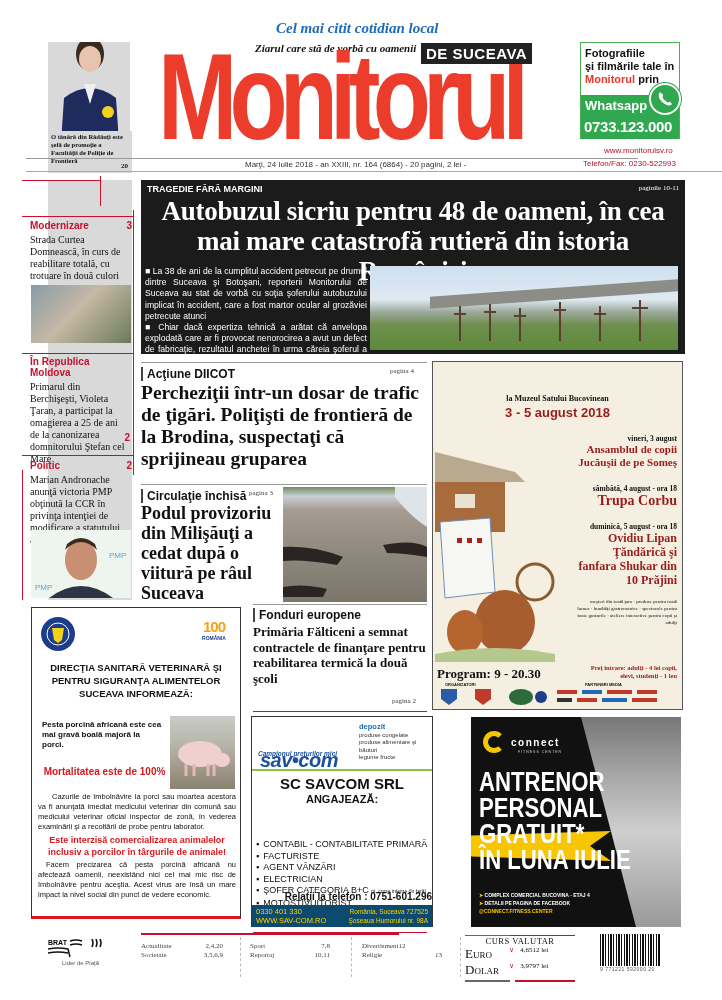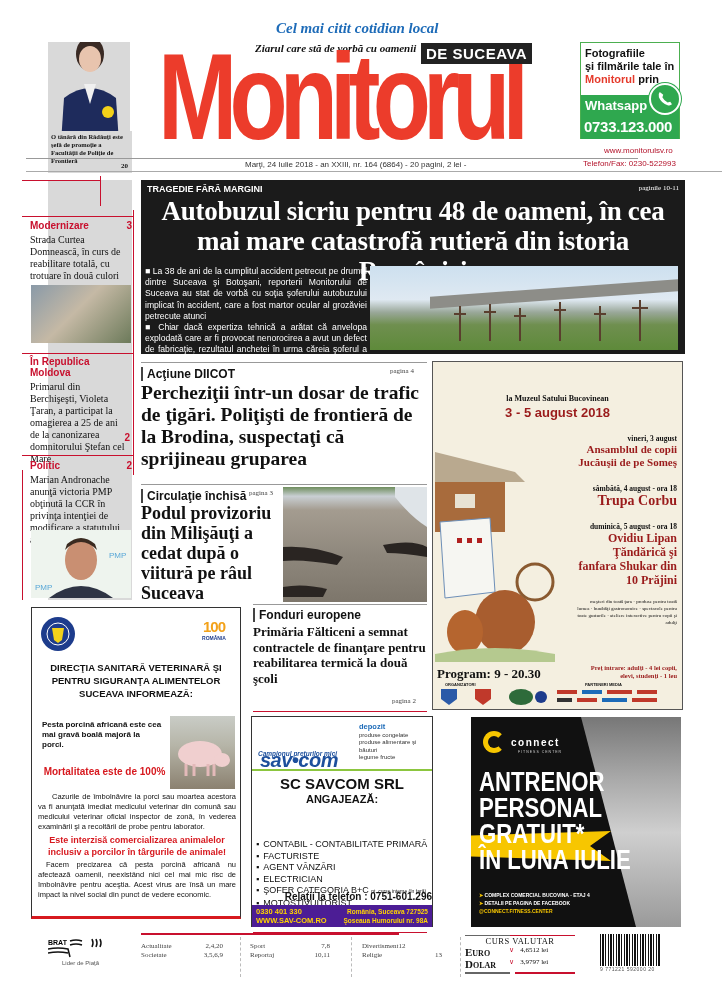--- a/index.html
+++ b/index.html
@@ -81,21 +81,21 @@
   .sav-tag { left: 6px; top: 33px; font-size: 6.5px; font-style: italic; font-weight: bold; color: #1d4f9c; }
   .sav-dep { left: 107px; top: 6px; font-size: 6px; line-height: 7.5px; color: #333; }
   .sav-dep b { color: #1d6bb8; font-size: 7.5px; }
   .sav-line { left: 0; top: 52px; width: 180px; height: 2px; background: #8cc63f; }
   .sav-co { left: 0; top: 58px; width: 180px; text-align:center; font-weight:bold; font-size: 15px; }
   .sav-hire { left: 0; top: 76px; width: 180px; text-align:center; font-weight:bold; font-size: 11px; }
   .sav-list { left: 4px; top: 90px; font-size: 9px; line-height: 11.5px; list-style: none; margin-top: 32px; }
   .sav-list li::before { content: "\25AA"; margin-right: 4px; }
   .sav-list small { font-size: 5px; }
   .sav-tel { left: 0; top: 174px; width: 180px; text-align:right; font-weight:bold; font-size: 10px; }
-  .sav-bar { left: 0; top: 188px; width: 180px; height: 22px; background: #4c1d95; color:#ffd400; font-weight:bold; }
+  .sav-bar { left: 0; top: 188px; width: 180px; height: 22px; background: #0c4a6e; color:#ffd400; font-weight:normal; }
   .sav-bar .l { position:absolute; left: 4px; top: 2px; font-size: 7.5px; line-height: 9px; }
   .sav-bar .r { position:absolute; right: 4px; top: 2px; font-size: 6.5px; line-height: 9px; text-align: right; }
 
   
   .connect { left: 471px; top: 717px; width: 210px; height: 210px; background: #111; overflow: hidden; }
   .gym { left: 110px; top: 0; width: 100px; height: 210px; background: linear-gradient(180deg,#777 0%,#aaa 30%,#cfcfcf 55%,#9a9a9a 100%); clip-path: polygon(0 0,100% 0,100% 100%,55% 100%); }
   .c-logo { left: 12px; top: 14px; width: 22px; height: 22px; border: 5px solid #f7c600; border-radius: 50%; border-right-color: transparent; }
   .c-name { left: 40px; top: 20px; color:#fff; font-weight:bold; font-size: 10px; letter-spacing: 1.5px; }
   .c-sub { left: 47px; top: 33px; color:#ccc; font-size: 3.5px; letter-spacing: 1px; }
   .c-head { left: 8px; top: 52px; color:#fff; font-weight:bold; font-size: 27px; line-height: 26px; transform: scaleX(0.82); transform-origin: left top; }
@@ -105,21 +105,21 @@
 
   
   .brat { left: 48px; top: 937px; font-weight: bold; font-size: 7px; }
   .brat-sub { left: 62px; top: 960px; font-size: 6px; color:#555; }
   .foot-rule-red { left: 141px; top: 933px; width: 258px; height: 2px; background: #c8102e; }
   .foot-table { top: 942px; font-family: "Liberation Serif", serif; font-size: 7px; line-height: 9px; color: #444; }
   .foot-sep { width: 1px; height: 40px; border-left: 1px dashed #bbb; top: 937px; }
   .curs { left: 465px; top: 935px; width: 110px; font-family: "Liberation Serif", serif; }
   .curs-title { text-align:center; font-size: 8.5px; letter-spacing: 0.5px; }
   .curs-row { font-size: 7px; display:flex; gap: 6px; }
-  .curs-row .name { width: 38px; font-variant: small-caps; font-weight: bold; font-size: 11px; }
+  .curs-row .name { width: 38px; font-variant: small-caps; font-weight: normal; font-size: 13px; }
   .curs-row .arrow { color: #c8102e; font-size: 7px; }
   .barcode { left: 600px; top: 934px; width: 60px; height: 32px; background: repeating-linear-gradient(90deg,#111 0 1px,#fff 1px 2px,#111 2px 4px,#fff 4px 5px,#111 5px 6px,#fff 6px 8px); }
   .barcode-num { left: 600px; top: 966px; font-size: 5px; color:#555; letter-spacing: 0.5px; }
 </style>
 </head>
 <body>
 
 <div class="abs cover-photo">
   <svg class="person" viewBox="0 0 68 130">
     <ellipse cx="34" cy="26" rx="14" ry="17" fill="#3a2a24"></ellipse>

